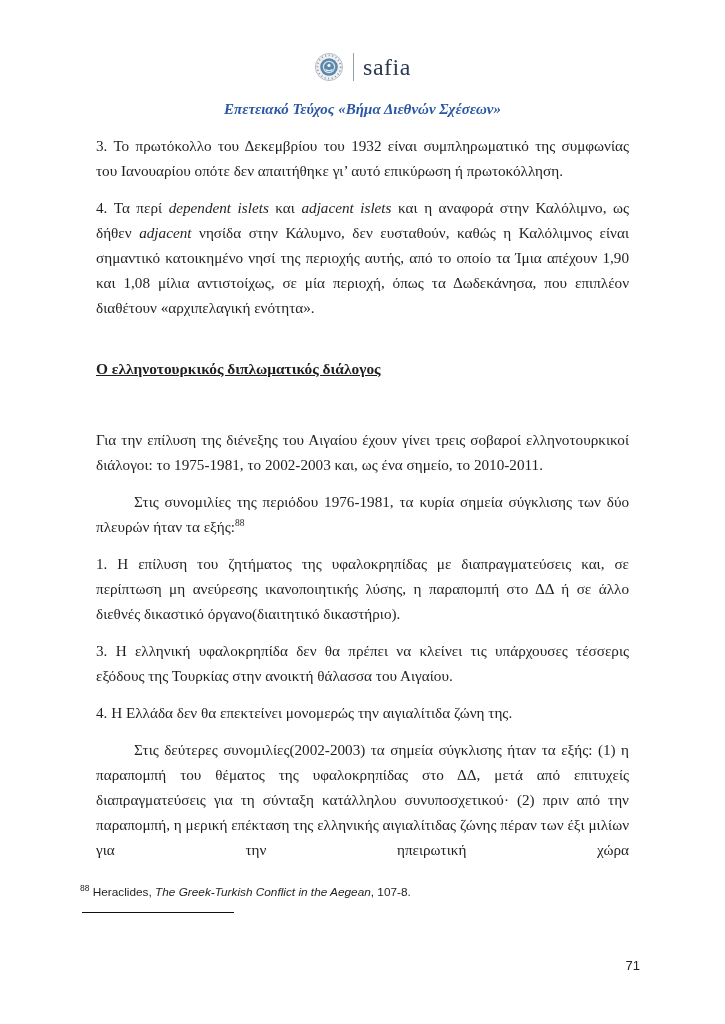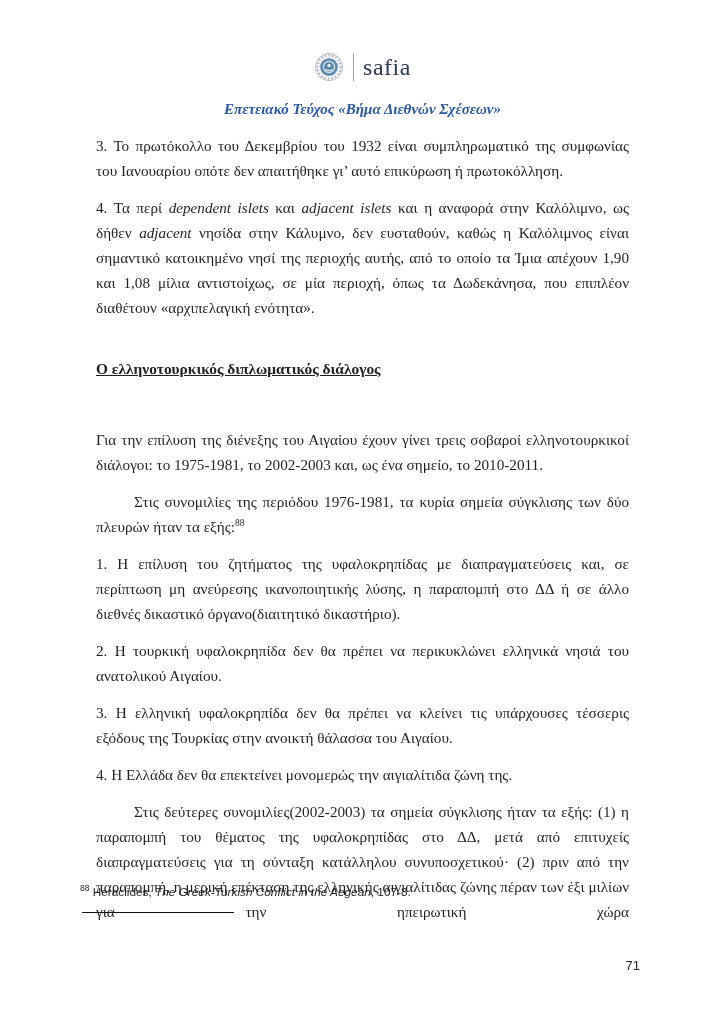--- a/index.html
+++ b/index.html
@@ -97,21 +97,20 @@
 
     <p class="body-text"><span>4. Τα περί </span><em>dependent islets</em><span> και </span><em>adjacent islets</em><span> και η αναφορά στην Καλόλιμνο, ως δήθεν </span><em>adjacent</em><span> νησίδα στην Κάλυμνο, δεν ευσταθούν, καθώς η Καλόλιμνος είναι σημαντικό κατοικημένο νησί της περιοχής αυτής, από το οποίο τα Ίμια απέχουν 1,90 και 1,08 μίλια αντιστοίχως, σε μία περιοχή, όπως τα Δωδεκάνησα, που επιπλέον διαθέτουν «αρχιπελαγική ενότητα».</span></p>
 
     <h2 class="section-heading">Ο ελληνοτουρκικός διπλωματικός διάλογος</h2>
 
     <p class="body-text">Για την επίλυση της διένεξης του Αιγαίου έχουν γίνει τρεις σοβαροί ελληνοτουρκικοί διάλογοι: το 1975-1981, το 2002-2003 και, ως ένα σημείο, το 2010-2011.</p>
 
     <p class="body-text indent"><span>Στις συνομιλίες της περιόδου 1976-1981, τα κυρία σημεία σύγκλισης των δύο πλευρών ήταν τα εξής:</span><sup class="note-ref">88</sup></p>
 
     <p class="body-text">1. Η επίλυση του ζητήματος της υφαλοκρηπίδας με διαπραγματεύσεις και, σε περίπτωση μη ανεύρεσης ικανοποιητικής λύσης, η παραπομπή στο ΔΔ ή σε άλλο διεθνές δικαστικό όργανο(διαιτητικό δικαστήριο).</p>
-    <p class="body-text">2. Η τουρκική υφαλοκρηπίδα δεν θα πρέπει να περικυκλώνει ελληνικά νησιά του ανατολικού Αιγαίου.</p>
     <p class="body-text">3. Η ελληνική υφαλοκρηπίδα δεν θα πρέπει να κλείνει τις υπάρχουσες τέσσερις εξόδους της Τουρκίας στην ανοικτή θάλασσα του Αιγαίου.</p>
     <p class="body-text">4. Η Ελλάδα δεν θα επεκτείνει μονομερώς την αιγιαλίτιδα ζώνη της.</p>
 
     <p class="body-text indent justify-last">Στις δεύτερες συνομιλίες(2002-2003) τα σημεία σύγκλισης ήταν τα εξής: (1) η παραπομπή του θέματος της υφαλοκρηπίδας στο ΔΔ, μετά από επιτυχείς διαπραγματεύσεις για τη σύνταξη κατάλληλου συνυποσχετικού· (2) πριν από την παραπομπή, η μερική επέκταση της ελληνικής αιγιαλίτιδας ζώνης πέραν των έξι μιλίων για την ηπειρωτική χώρα</p>
 
   </div>
 
   <div class="footnote-sep"></div>
 
   <div class="footnote"><sup>88</sup> <span>Heraclides, </span><em>The Greek-Turkish Conflict in the Aegean</em><span>, 107-8.</span></div>

